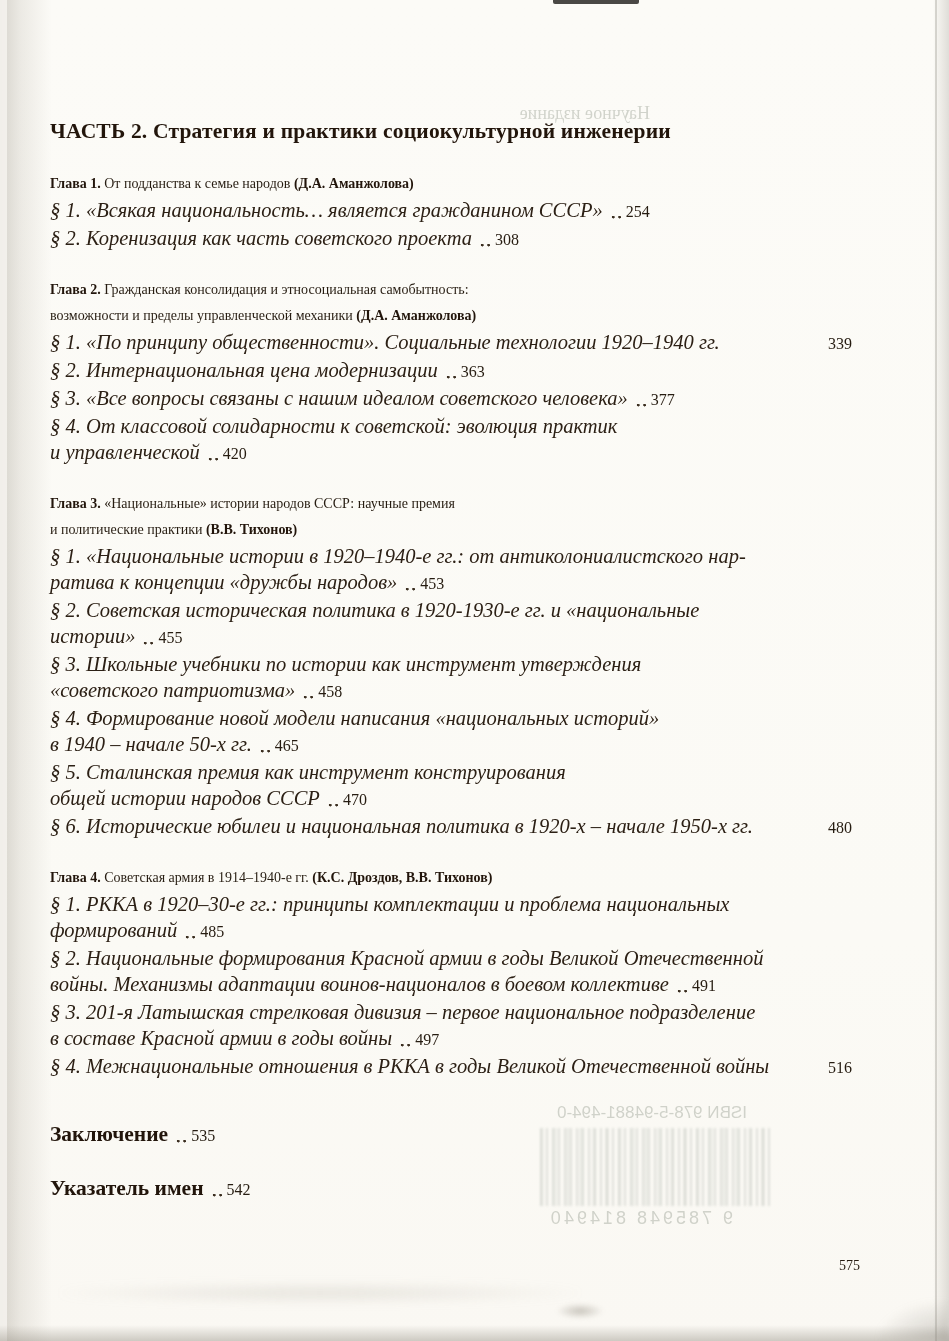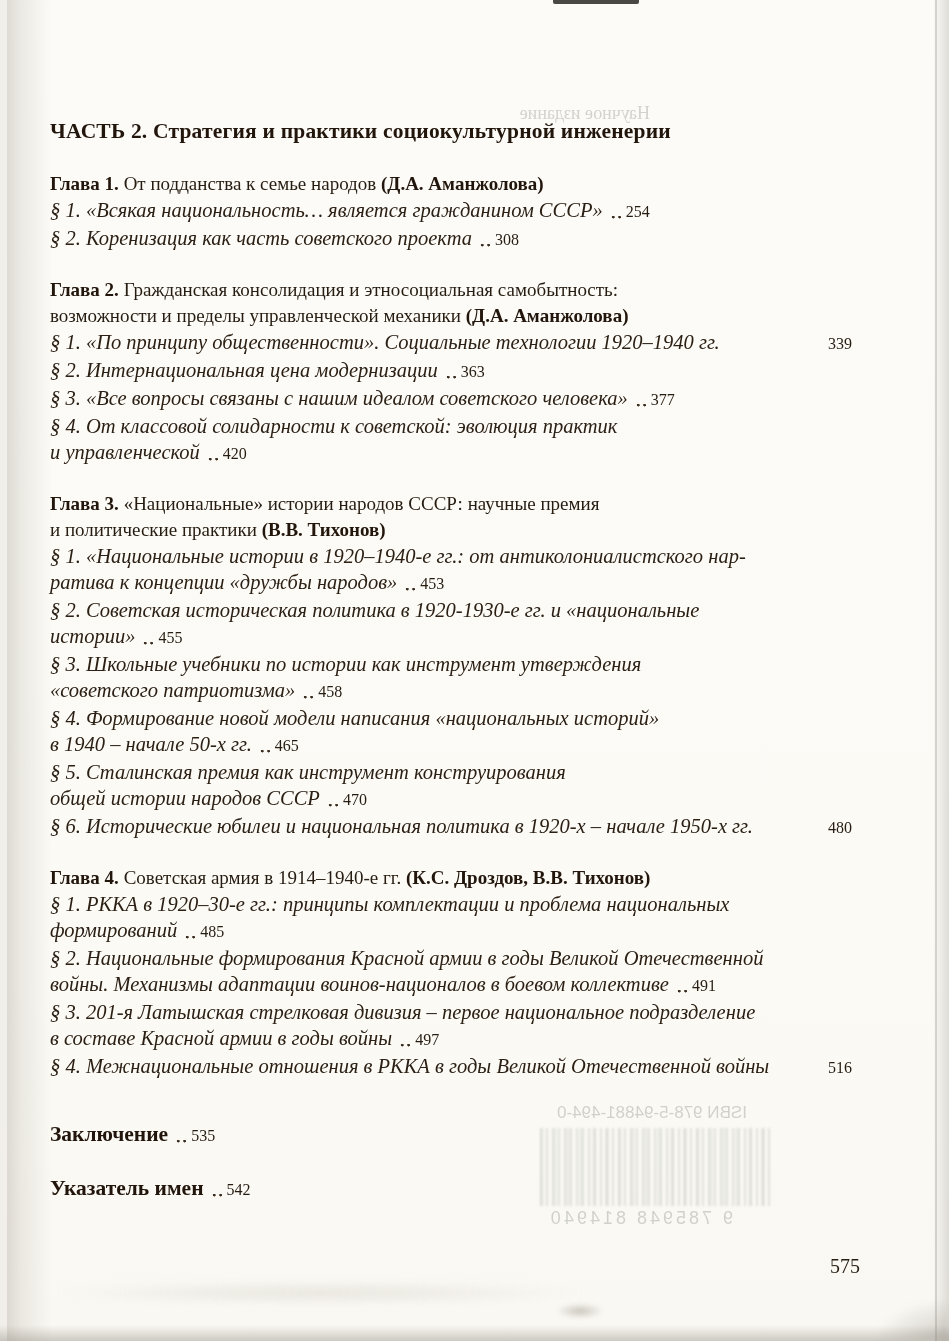--- a/index.html
+++ b/index.html
@@ -73,21 +73,21 @@
     opacity:0.45; filter:blur(0.8px); pointer-events:none;
   }
   
   .content { position:absolute; left:50px; top:118px; width:824px; }
   .part-heading {
     font-size:21.5px; line-height:26px; font-weight:bold;
     letter-spacing:0.2px; margin:0 0 27px 0; color:#22150b;
   }
   .ch { margin-top:24px; }
   .ch:first-child { margin-top:0; }
-  .ch-line { font-size:19px; line-height:26px; }
+  .ch-line { font-size:14px; line-height:26px; }
   .ch-line .b { font-weight:bold; color:#22150b; }
   .entry-line {
     display:flex; align-items:baseline;
     font-size:20.5px; line-height:26px; font-style:italic; color:#2c2015;
   }
   .entry-line .txt { flex:0 1 auto; min-width:0; }
   .leader {
     flex:1 1 aupx; min-width:10px; align-self:flex-end;
     height:7px; margin:0 5px 4px 8px;
     background-image:radial-gradient(circle at 2.2px 3.2px, #3a2d1f 1.15px, rgba(0,0,0,0) 1.5px);
@@ -99,21 +99,21 @@
     font-style:normal; font-size:16px; color:#261c11;
   }
   .closing-line {
     display:flex; align-items:baseline; margin-top:26px;
     font-size:21.5px; line-height:26px; font-weight:bold; color:#22150b;
   }
   .closing-line.first { margin-top:40px; }
   .closing-line .pgnum { font-weight:normal; }
   .folio {
     margin-top:50px; text-align:right; padding-right:14px;
-    font-size:20px; line-height:26px; color:#261c11;
+    font-size:14px; line-height:26px; color:#261c11;
   }
 </style>
 </head>
 <body>
 
 <div class="page">
 
   <div class="bleed bleed-top">Научное издание</div>
   <div class="bleed bleed-isbn">ISBN 978-5-94881-494-0</div>
   <div class="bleed-barcode"></div>

